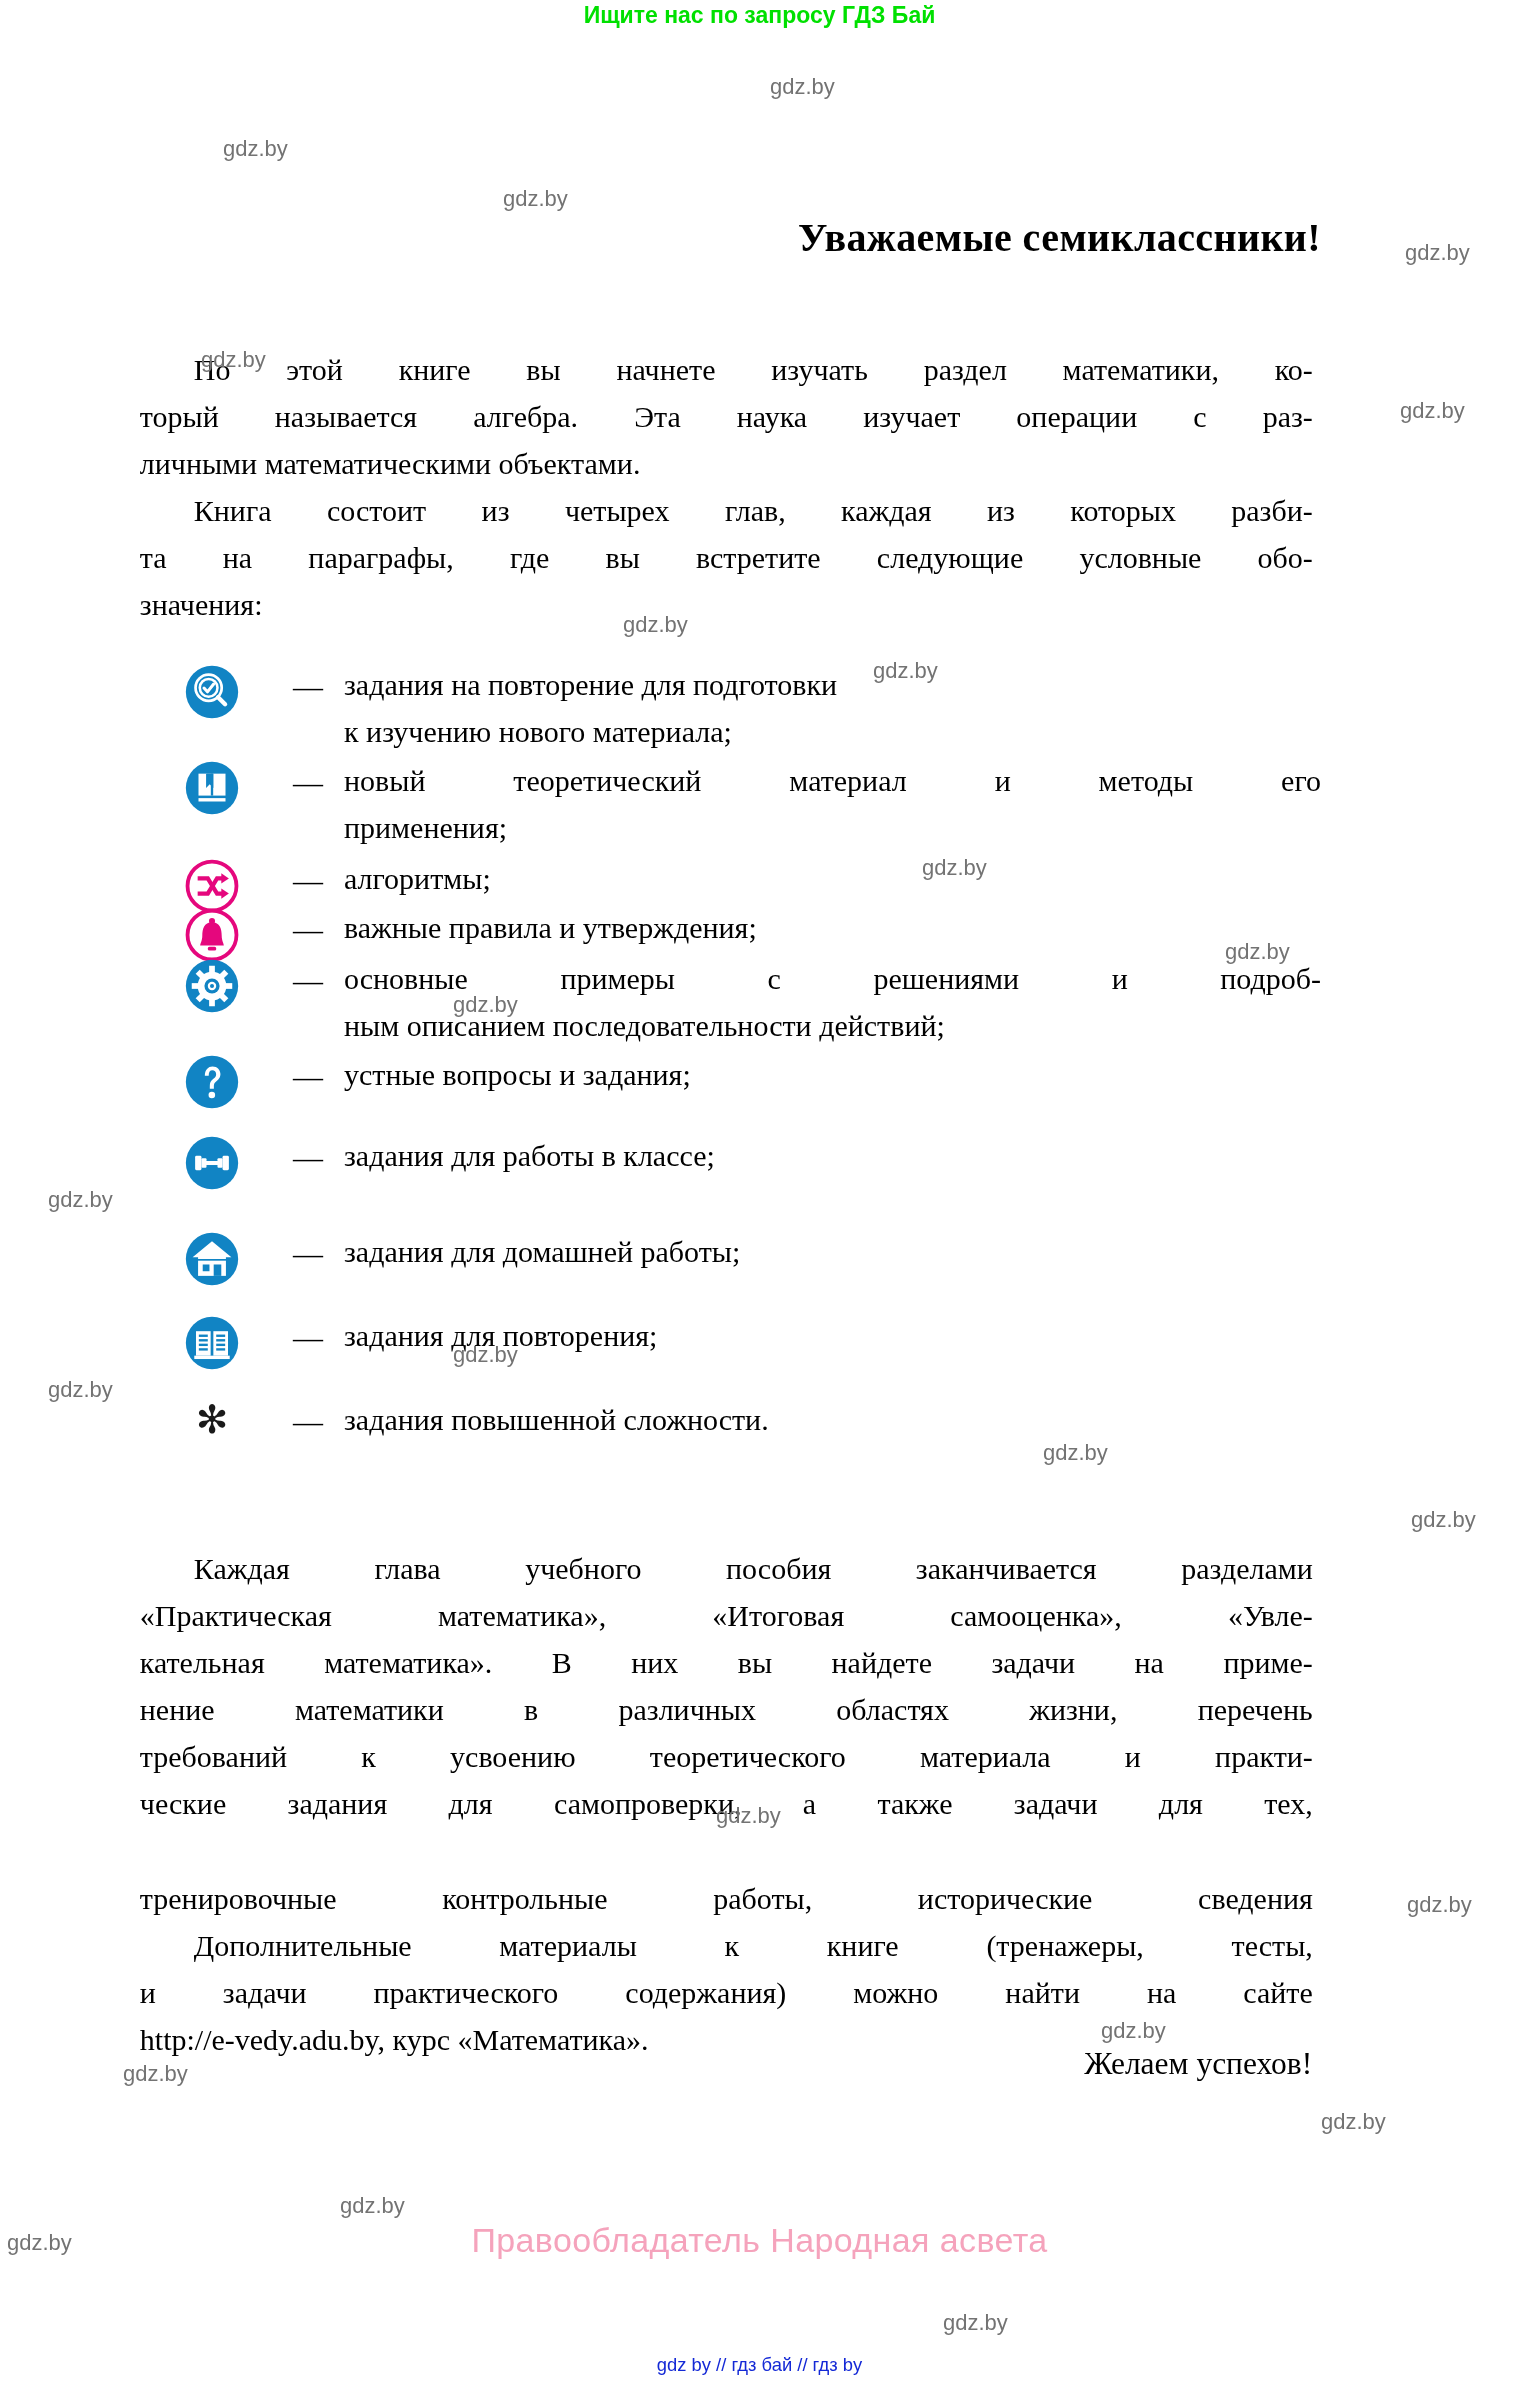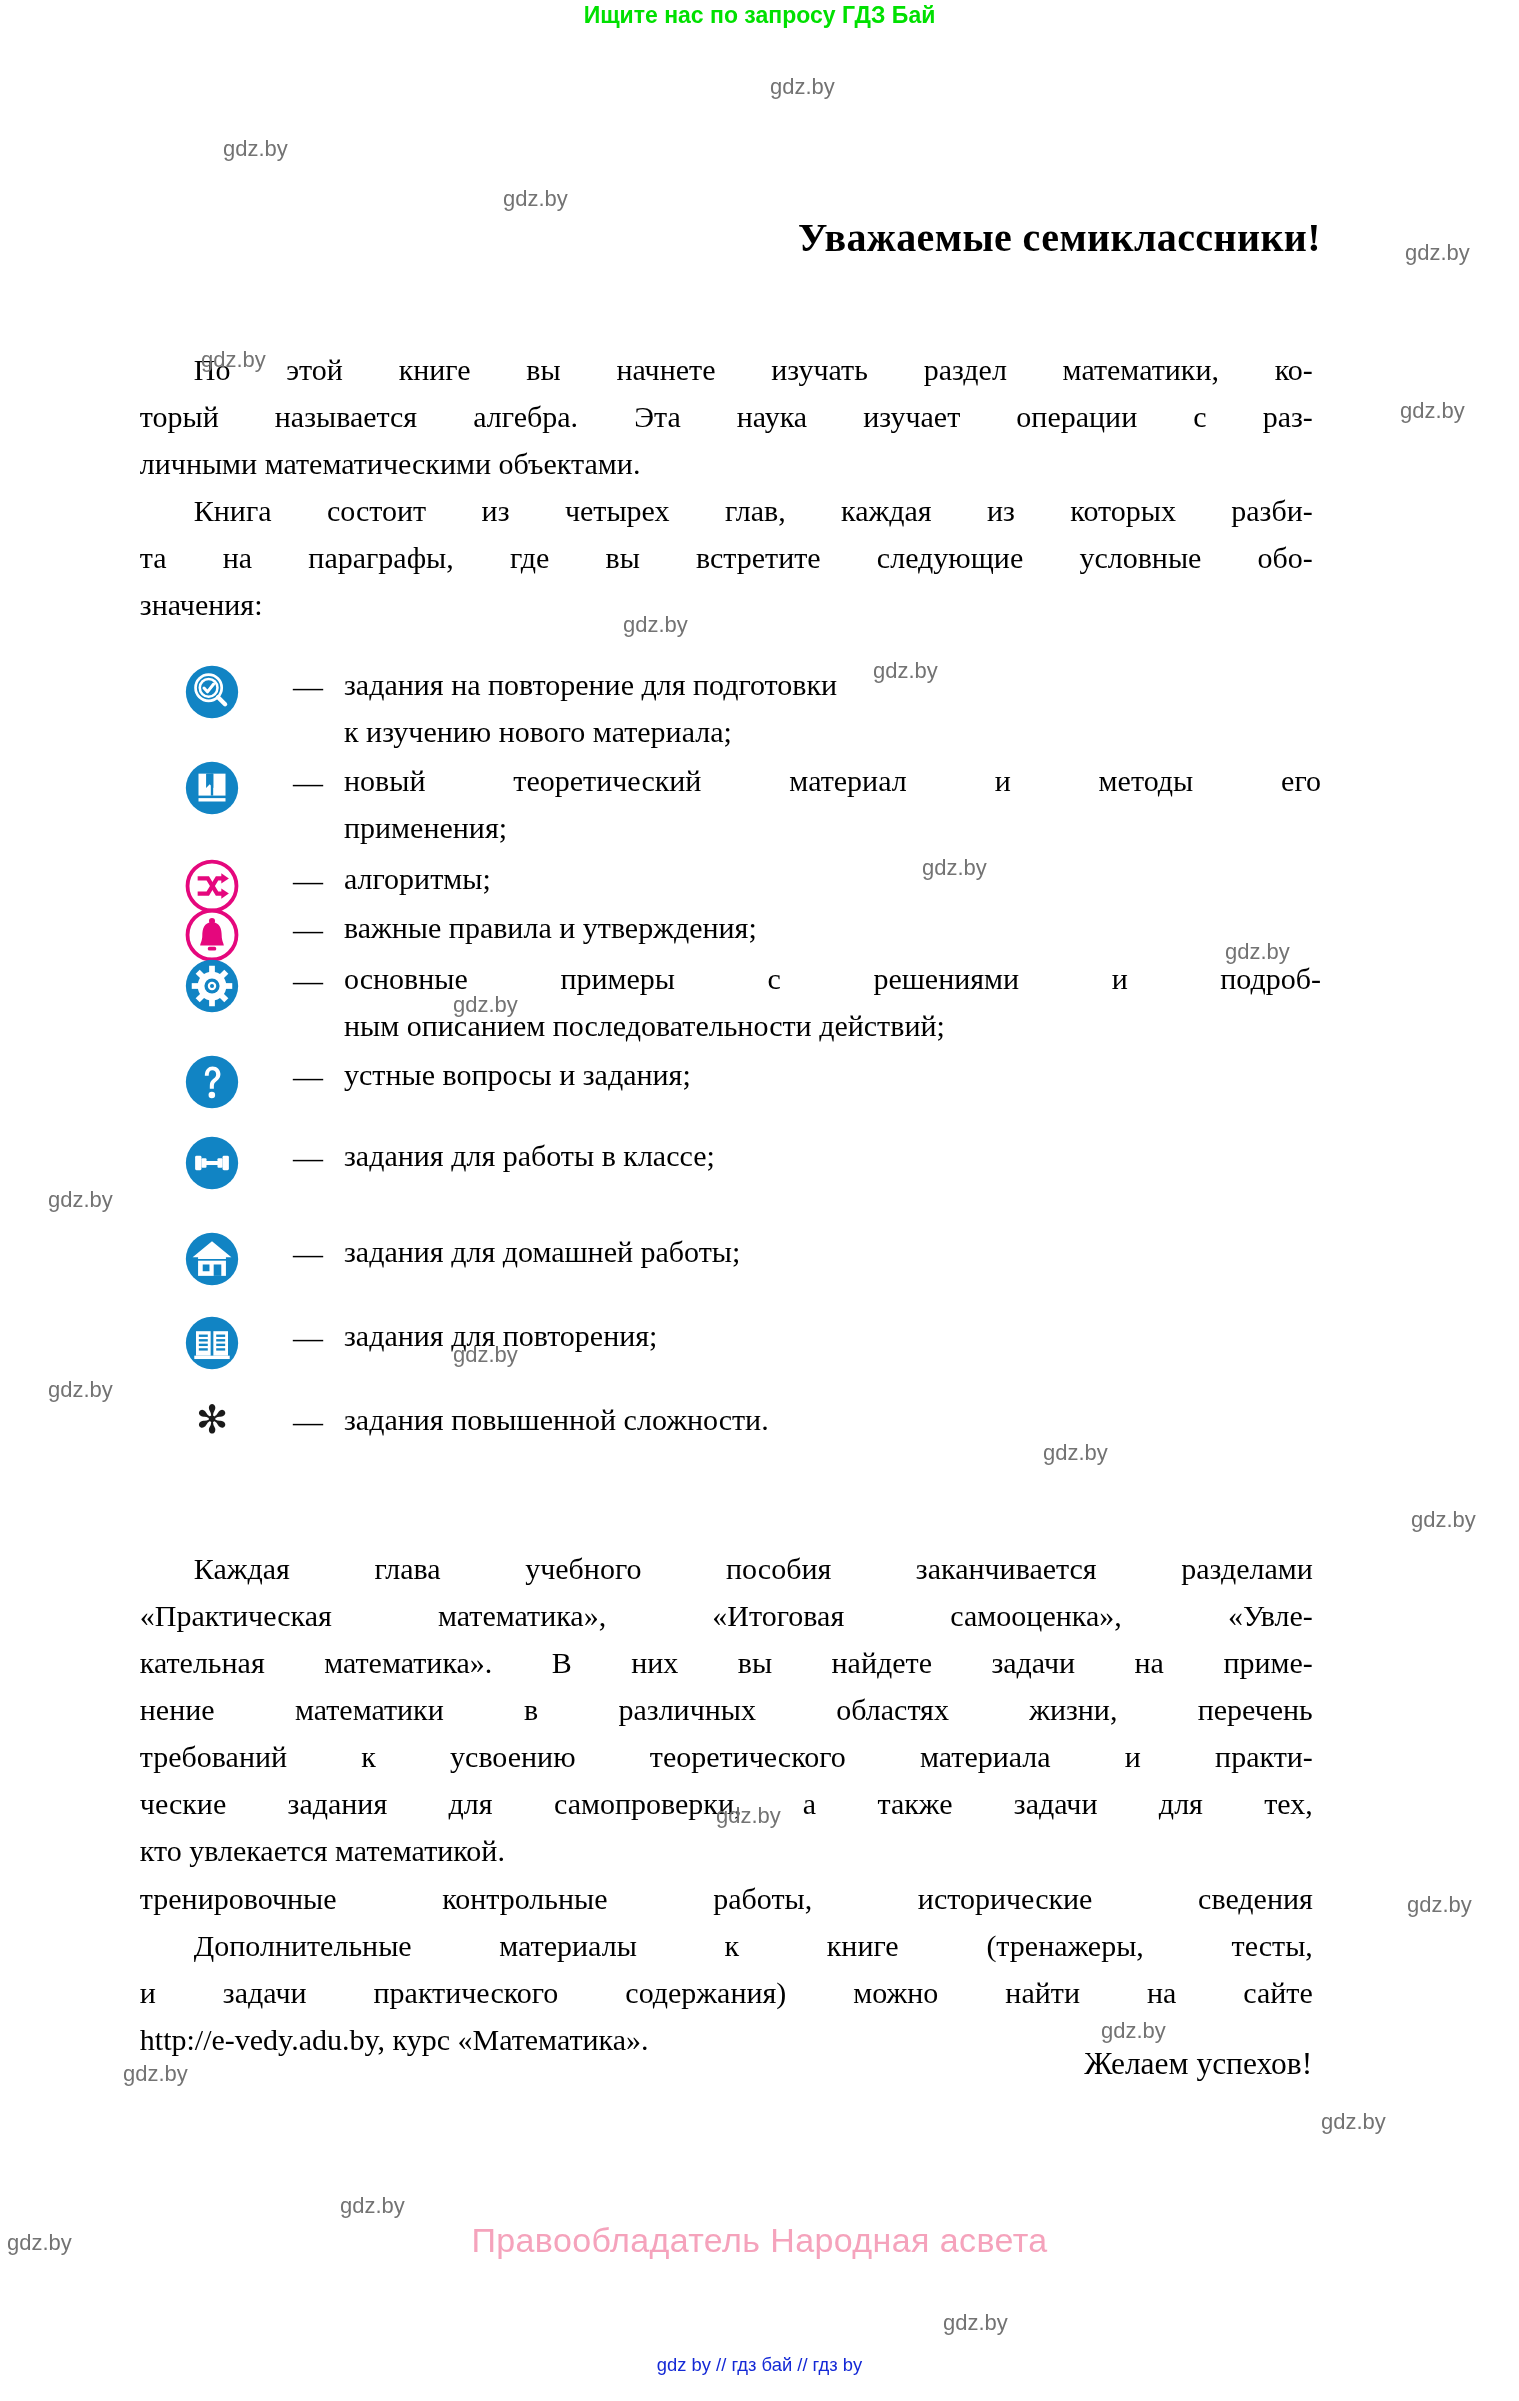--- a/index.html
+++ b/index.html
@@ -371,21 +371,20 @@
 
   </div>
 
   <div class="para" style="top:1545px;">
     <span class="j"><span class="indent"></span><span>Каждая глава учебного пособия заканчивается разделами</span></span>
     <span class="j"><span>«Практическая математика», «Итоговая самооценка», «Увле-</span></span>
     <span class="j"><span>кательная математика». В них вы найдете задачи на приме-</span></span>
     <span class="j"><span>нение математики в различных областях жизни, перечень</span></span>
     <span class="j"><span>требований к усвоению теоретического материала и практи-</span></span>
     <span class="j"><span>ческие задания для самопроверки, а также задачи для тех,</span></span>
-    <span class="l"><span>кто увлекается математикой.</span></span>
   </div>
 
   <div class="para" style="top:1875px;">
     <span class="j"><span>тренировочные контрольные работы, исторические сведения</span></span>
     <span class="j"><span class="indent"></span><span>Дополнительные материалы к книге (тренажеры, тесты,</span></span>
     <span class="j"><span>и задачи практического содержания) можно найти на сайте</span></span>
     <span class="l"><span>http://e-vedy.adu.by, курс «Математика».</span></span>
   </div>
 
   <div class="closing">Желаем успехов!</div>

